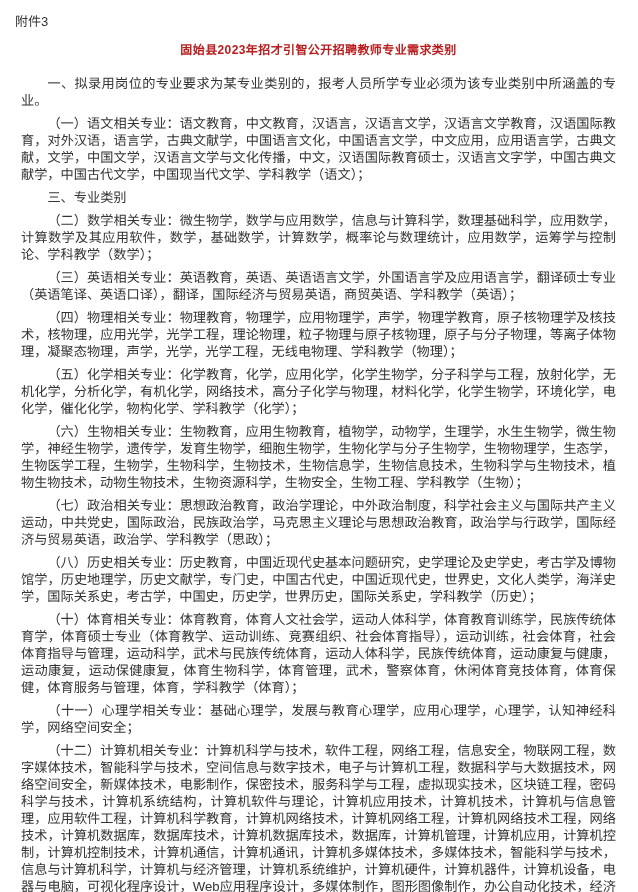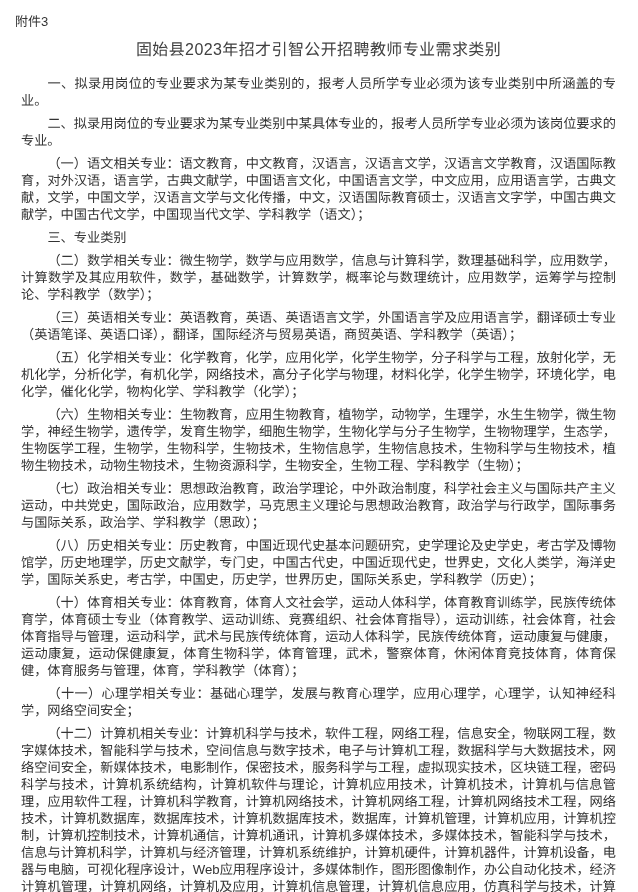--- a/index.html
+++ b/index.html
@@ -19,27 +19,27 @@
     padding: 13px 16px 0 15px;
     font-family: "Liberation Sans", "DejaVu Sans", sans-serif;
     color: #333333;
   }
   .attachment {
     font-size: 13px;
     line-height: 17px;
     font-weight: 400;
   }
   .title {
-    font-size: 16px;
-    font-weight: 400;
+    font-size: 12px;
+    font-weight: 700;
     text-align: center;
     margin: 10px 0 0 0;
     line-height: 20px;
     letter-spacing: 0.4px;
-    color: #404040;
+    color: #b91c1c;
   }
   .body-text {
     margin-top: 15px;
   }
   .para {
     font-size: 13.2px;
     line-height: 17px;
     margin: 6px;
     text-indent: 2em;
     text-align: justify;
@@ -50,26 +50,26 @@
 </head>
 <body>
 
 <div class="doc">
   <div class="attachment">附件3</div>
 
   <h1 class="title">固始县2023年招才引智公开招聘教师专业需求类别</h1>
 
   <div class="body-text">
     <p class="para">一、拟录用岗位的专业要求为某专业类别的，报考人员所学专业必须为该专业类别中所涵盖的专业。</p>
-    <p class="para">二、拟录用岗位的专业要求为某专业类别中某具体专业的，报考人员所学专业必须为该岗位要求的专业。</p>
     <p class="para">（一）语文相关专业：语文教育，中文教育，汉语言，汉语言文学，汉语言文学教育，汉语国际教育，对外汉语，语言学，古典文献学，中国语言文化，中国语言文学，中文应用，应用语言学，古典文献，文学，中国文学，汉语言文学与文化传播，中文，汉语国际教育硕士，汉语言文字学，中国古典文献学，中国古代文学，中国现当代文学、学科教学（语文）；</p>
     <p class="para">三、专业类别</p>
     <p class="para">（二）数学相关专业：微生物学，数学与应用数学，信息与计算科学，数理基础科学，应用数学，计算数学及其应用软件，数学，基础数学，计算数学，概率论与数理统计，应用数学，运筹学与控制论、学科教学（数学）；</p>
     <p class="para">（三）英语相关专业：英语教育，英语、英语语言文学，外国语言学及应用语言学，翻译硕士专业（英语笔译、英语口译），翻译，国际经济与贸易英语，商贸英语、学科教学（英语）；</p>
+    <p class="para">（四）物理相关专业：物理教育，物理学，应用物理学，声学，物理学教育，原子核物理学及核技术，核物理，应用光学，光学工程，理论物理，粒子物理与原子核物理，原子与分子物理，等离子体物理，凝聚态物理，声学，光学，光学工程，无线电物理、学科教学（物理）；</p>
     <p class="para">（五）化学相关专业：化学教育，化学，应用化学，化学生物学，分子科学与工程，放射化学，无机化学，分析化学，有机化学，网络技术，高分子化学与物理，材料化学，化学生物学，环境化学，电化学，催化化学，物构化学、学科教学（化学）；</p>
     <p class="para">（六）生物相关专业：生物教育，应用生物教育，植物学，动物学，生理学，水生生物学，微生物学，神经生物学，遗传学，发育生物学，细胞生物学，生物化学与分子生物学，生物物理学，生态学，生物医学工程，生物学，生物科学，生物技术，生物信息学，生物信息技术，生物科学与生物技术，植物生物技术，动物生物技术，生物资源科学，生物安全，生物工程、学科教学（生物）；</p>
-    <p class="para">（七）政治相关专业：思想政治教育，政治学理论，中外政治制度，科学社会主义与国际共产主义运动，中共党史，国际政治，应用数学，马克思主义理论与思想政治教育，政治学与行政学，国际事务与国际关系，政治学、学科教学（思政）；</p>
+    <p class="para">（七）政治相关专业：思想政治教育，政治学理论，中外政治制度，科学社会主义与国际共产主义运动，中共党史，国际政治，民族政治学，马克思主义理论与思想政治教育，政治学与行政学，国际经济与贸易英语，政治学、学科教学（思政）；</p>
     <p class="para">（八）历史相关专业：历史教育，中国近现代史基本问题研究，史学理论及史学史，考古学及博物馆学，历史地理学，历史文献学，专门史，中国古代史，中国近现代史，世界史，文化人类学，海洋史学，国际关系史，考古学，中国史，历史学，世界历史，国际关系史，学科教学（历史）；</p>
     <p class="para">（十）体育相关专业：体育教育，体育人文社会学，运动人体科学，体育教育训练学，民族传统体育学，体育硕士专业（体育教学、运动训练、竞赛组织、社会体育指导），运动训练，社会体育，社会体育指导与管理，运动科学，武术与民族传统体育，运动人体科学，民族传统体育，运动康复与健康，运动康复，运动保健康复，体育生物科学，体育管理，武术，警察体育，休闲体育竞技体育，体育保健，体育服务与管理，体育，学科教学（体育）；</p>
     <p class="para">（十一）心理学相关专业：基础心理学，发展与教育心理学，应用心理学，心理学，认知神经科学，网络空间安全；</p>
     <p class="para">（十二）计算机相关专业：计算机科学与技术，软件工程，网络工程，信息安全，物联网工程，数字媒体技术，智能科学与技术，空间信息与数字技术，电子与计算机工程，数据科学与大数据技术，网络空间安全，新媒体技术，电影制作，保密技术，服务科学与工程，虚拟现实技术，区块链工程，密码科学与技术，计算机系统结构，计算机软件与理论，计算机应用技术，计算机技术，计算机与信息管理，应用软件工程，计算机科学教育，计算机网络技术，计算机网络工程，计算机网络技术工程，网络技术，计算机数据库，数据库技术，计算机数据库技术，数据库，计算机管理，计算机应用，计算机控制，计算机控制技术，计算机通信，计算机通讯，计算机多媒体技术，多媒体技术，智能科学与技术，信息与计算机科学，计算机与经济管理，计算机系统维护，计算机硬件，计算机器件，计算机设备，电器与电脑，可视化程序设计，Web应用程序设计，多媒体制作，图形图像制作，办公自动化技术，经济计算机管理，计算机网络，计算机及应用，计算机信息管理，计算机信息应用，仿真科学与技术，计算机软件，传感网技术，信息管理与信息系统。</p>
   </div>
 </div>
 
 </body></html>

